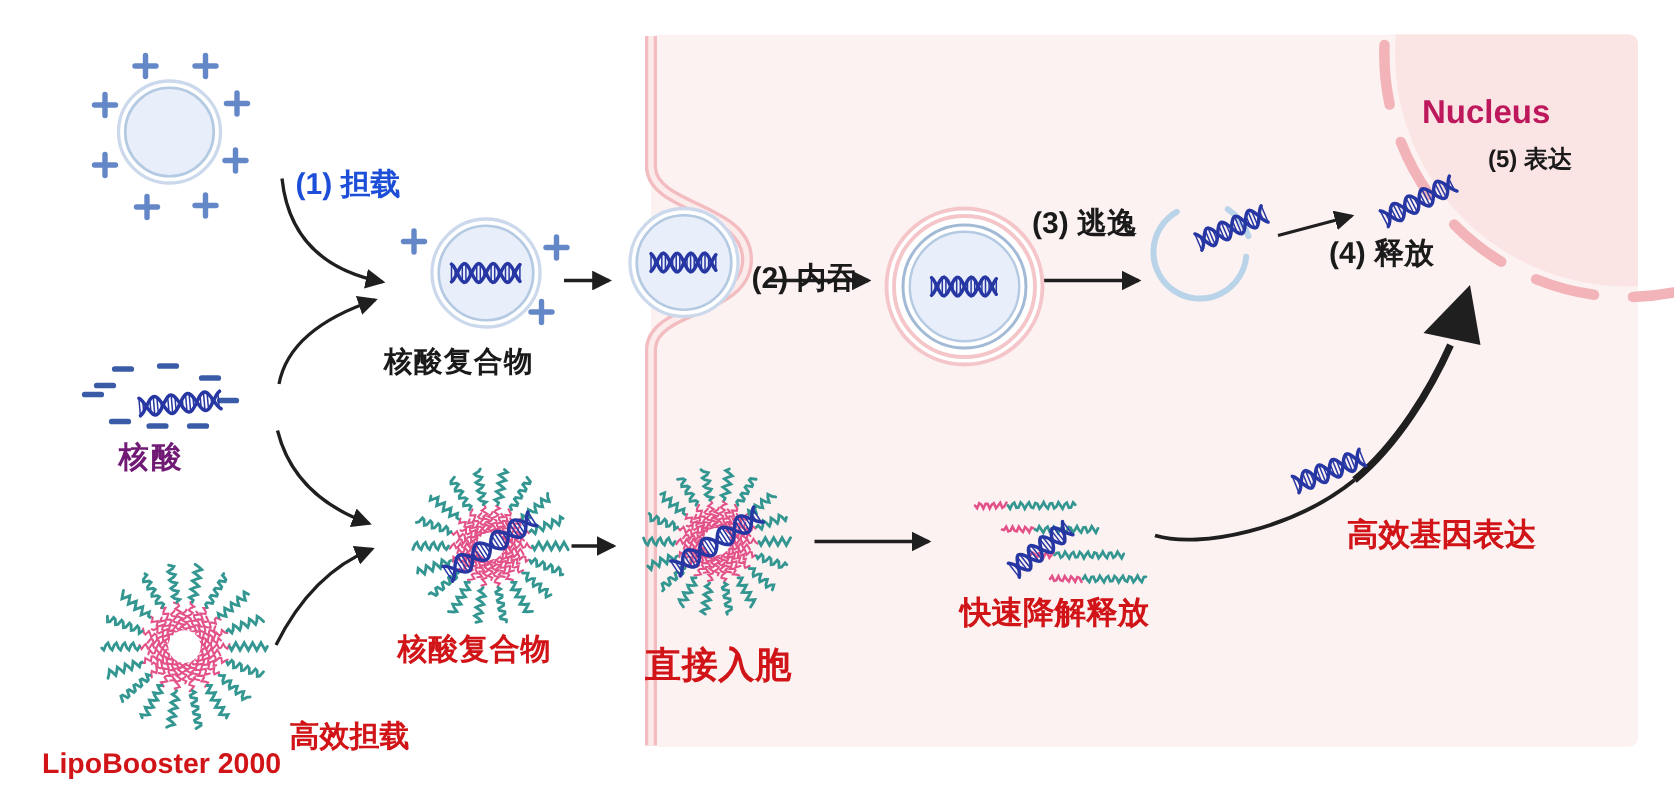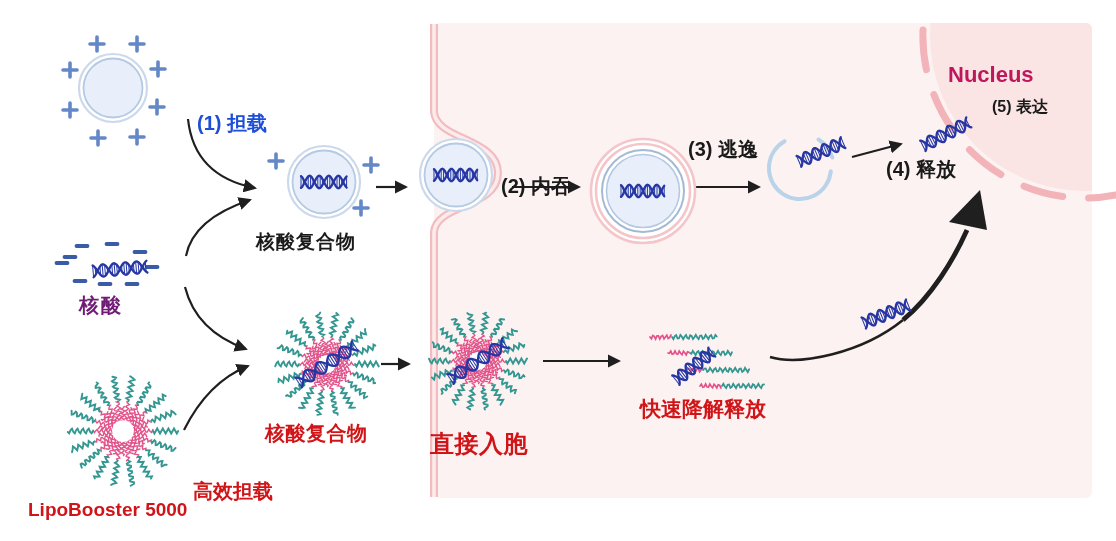--- a/index.html
+++ b/index.html
@@ -529,18 +529,19 @@
   </svg>
 
   <div class="label lbl-black" style="left: 197px; top: 112px; font-size: 20px; color: #1d4ed8; text-align: right;">(1) 担载</div>
   <div class="label lbl-black" style="left: 256px; top: 232px; font-size: 19px; letter-spacing: 1px; color: rgb(26, 26, 26);">核酸复合物</div>
   <div class="label lbl-black" style="left: 501px; top: 138px; font-size: 20px; color: rgb(26, 26, 26); margin-top: 37px;">(2) 内吞</div>
   <div class="label lbl-black" style="left: 688px; top: 138px; font-size: 20px; color: rgb(26, 26, 26);">(3) 逃逸</div>
   <div class="label lbl-black" style="left: 854px; top: 158px; font-size: 20px; color: rgb(26, 26, 26); margin-left: 32px;">(4) 释放</div>
   <div class="label lbl-black lbl-nucleus" style="left: 948px; top: 63px; font-size: 22px; color: #be185d;">Nucleus</div>
   <div class="label lbl-black" style="left: 992px; top: 98px; font-size: 16px; color: rgb(26, 26, 26);">(5) 表达</div>
   <div class="label lbl-black" style="left: 79px; top: 294px; font-size: 20px; letter-spacing: 2px; color: #701a75;">核酸</div>
-  <div class="label lbl-red" style="left: 28px; top: 500px; font-size: 19px; color: rgb(208, 20, 23);">LipoBooster 5000</div>
+  <div class="label lbl-red" style="left: 28px; top: 500px; font-size: 19px; color: rgb(208, 20, 23);">LipoBooster 2000</div>
   <div class="label lbl-red" style="left: 193px; top: 480px; font-size: 20px; color: rgb(208, 20, 23);">高效担载</div>
   <div class="label lbl-red" style="left: 265px; top: 422px; font-size: 20px; letter-spacing: 0.5px; color: rgb(208, 20, 23);">核酸复合物</div>
   <div class="label lbl-red" style="left: 430px; top: 431px; font-size: 24px; letter-spacing: 0.5px; color: rgb(208, 20, 23);">直接入胞</div>
   <div class="label lbl-red" style="left: 640px; top: 397px; font-size: 21px; color: rgb(208, 20, 23); text-align: right;">快速降解释放</div>
+  <div class="label lbl-red" style="left: 898px; top: 345px; font-size: 21px; color: rgb(208, 20, 23);">高效基因表达</div>
 </div>
 
 </body></html>

